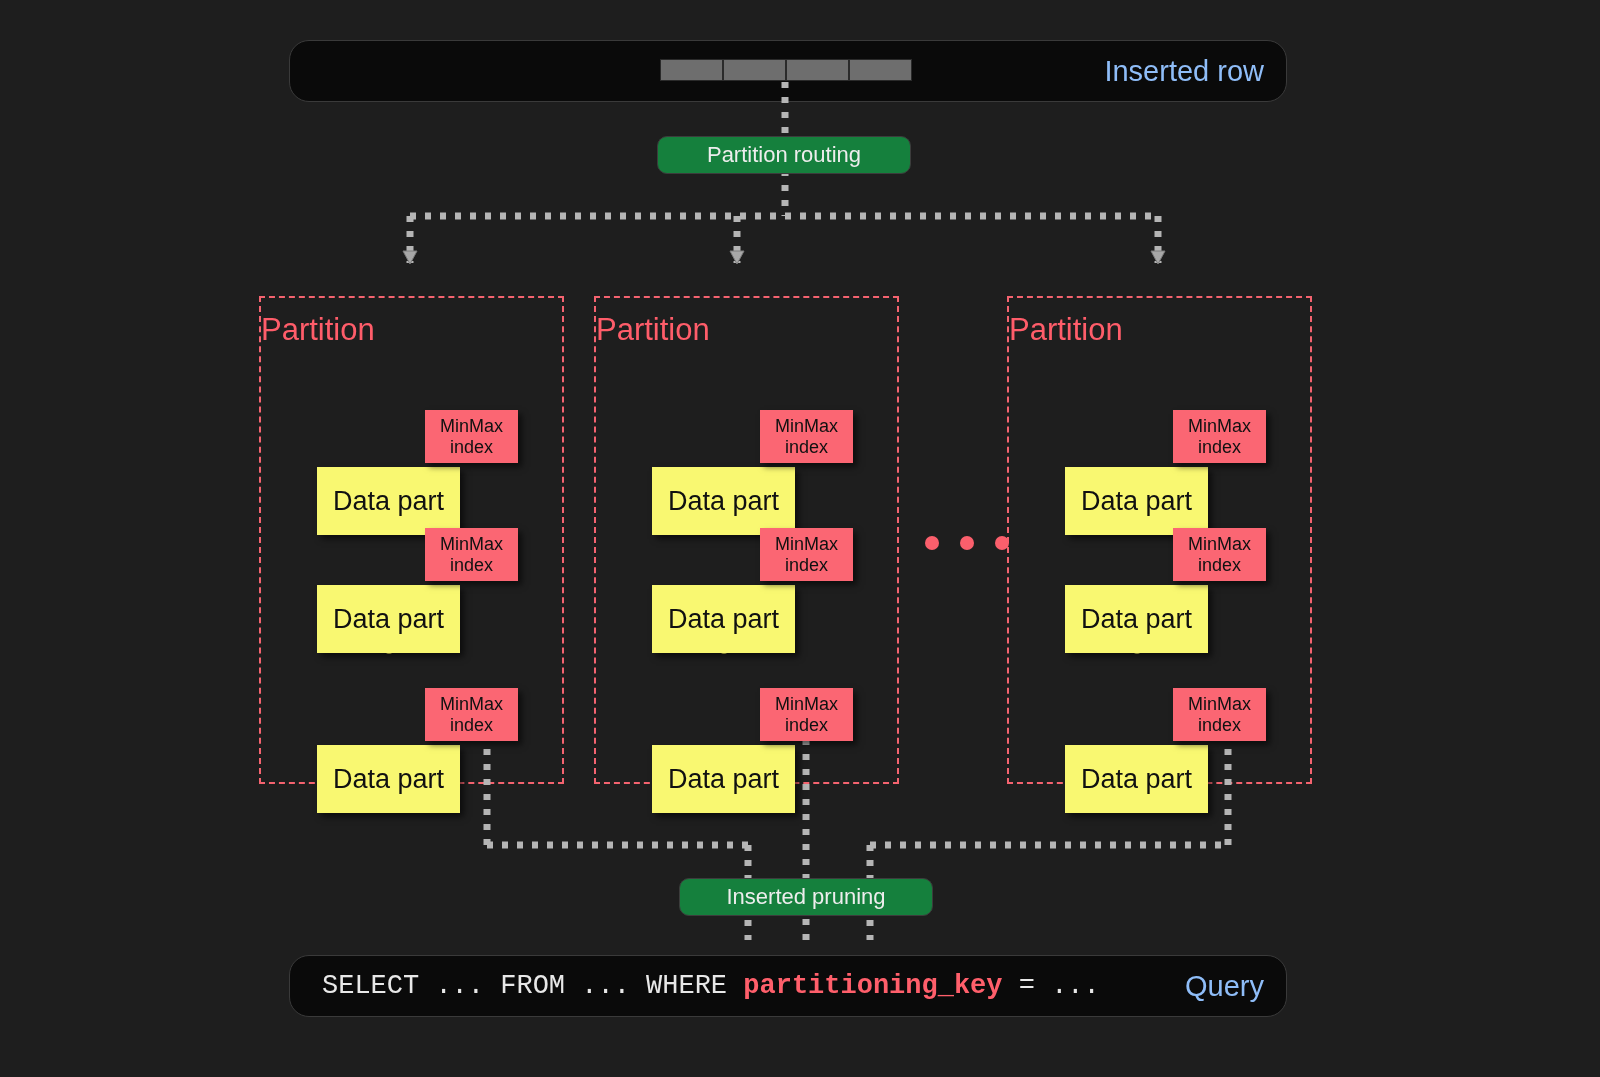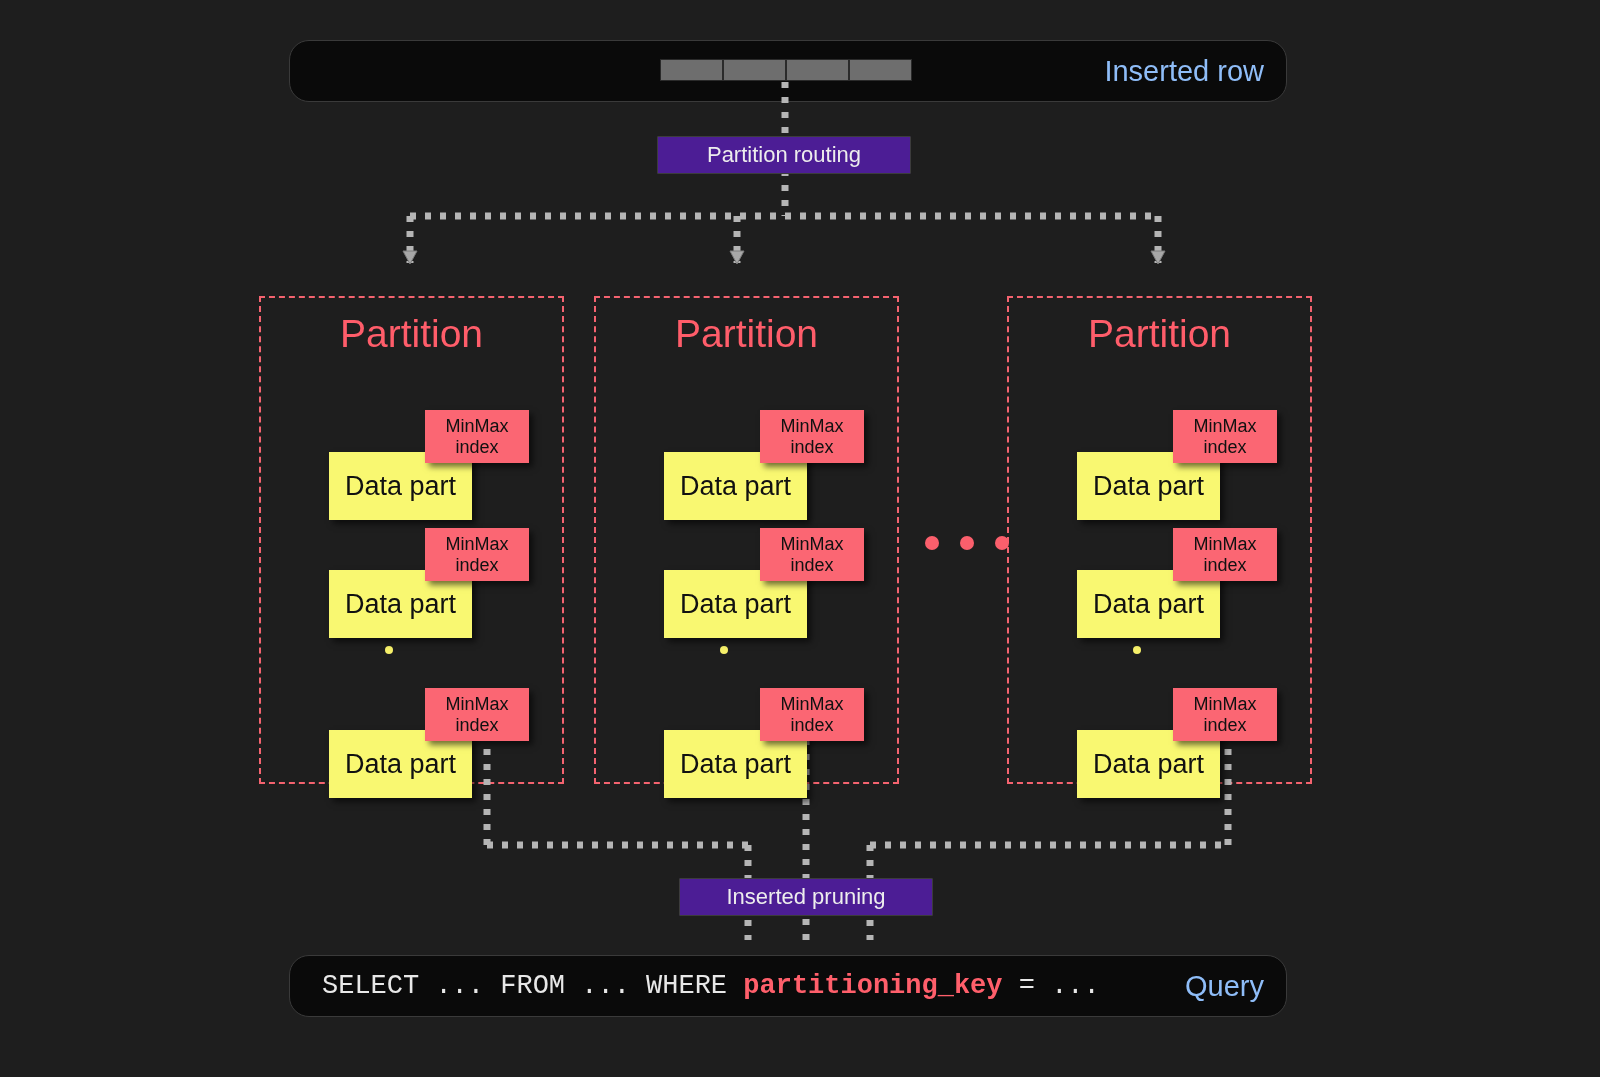--- a/index.html
+++ b/index.html
@@ -63,23 +63,23 @@
     font-size: 27px;
     color: #e8e8e8;
     white-space: pre;
     letter-spacing: 0px;
   }
   #query-code .key { color: #ff5f6b; font-weight: bold; }
 
   
   .pill {
     position: absolute;
-    background: #4c1d95;
+    background: #15803d;
     border: 1px solid #3c3c3c;
-    border-radius: 1px;
+    border-radius: 10px;
     color: #ededed;
     font-size: 22px;
     display: flex;
     align-items: center;
     justify-content: center;
     box-sizing: border-box;
     z-index: 6;
   }
   #partition-routing-box { left: 657px; top: 136px; width: 254px; height: 38px; }
   #partition-pruning-box { left: 679px; top: 878px; width: 254px; height: 38px; }
@@ -94,52 +94,50 @@
   }
   #partition-1 { left: 259px; width: 305px; }
   #partition-2 { left: 594px; width: 305px; }
   #partition-3 { left: 1007px; width: 305px; }
 
   .partition-title {
     position: absolute;
     top: 14px;
     left: 0;
     width: 100%;
-    text-align: center;
     color: #ff5d6a;
-    font-size: 39px;
+    font-size: 31px;
   }
 
   
   .part-group { position: absolute; left: 56px; }
   .part-group.r1 { top: 112px; }
   .part-group.r2 { top: 230px; }
   .part-group.r3 { top: 390px; }
 
   .data-part {
     position: absolute;
     left: 0;
-    top: 42px;
+    top: 57px;
     width: 143px;
     height: 68px;
     background: #f9f871;
     color: #111;
     font-size: 27px;
     display: flex;
     align-items: center;
     justify-content: center;
     box-shadow: 4px 4px 6px rgba(0,0,0,0.55);
     z-index: 2;
-    margin-left: 12px;
   }
   .minmax {
     position: absolute;
     left: 108px;
     top: 0px;
-    width: 104px;
+    width: 93px;
     height: 53px;
     background: #fb6673;
     color: #111;
     font-size: 18px;
     line-height: 21px;
     text-align: center;
     display: flex;
     align-items: center;
     justify-content: center;
     box-shadow: 4px 4px 6px rgba(0,0,0,0.55);

